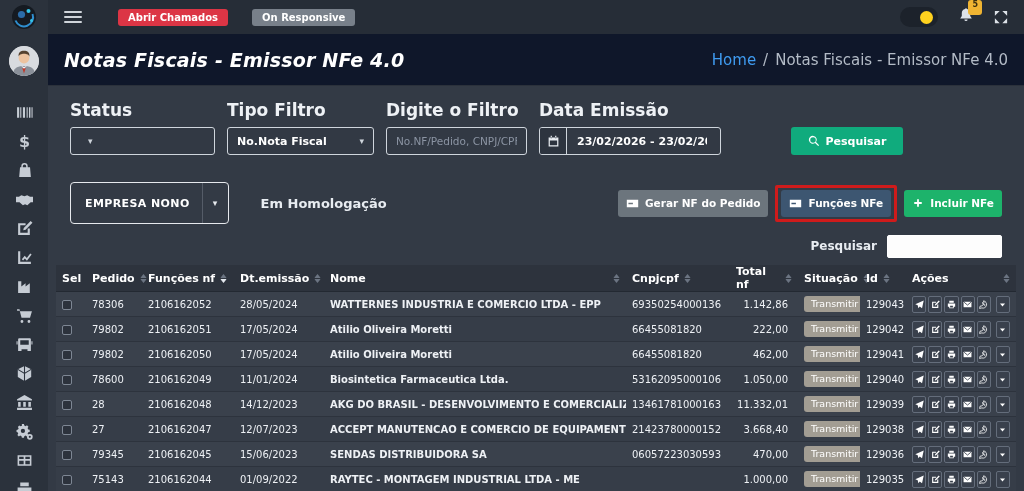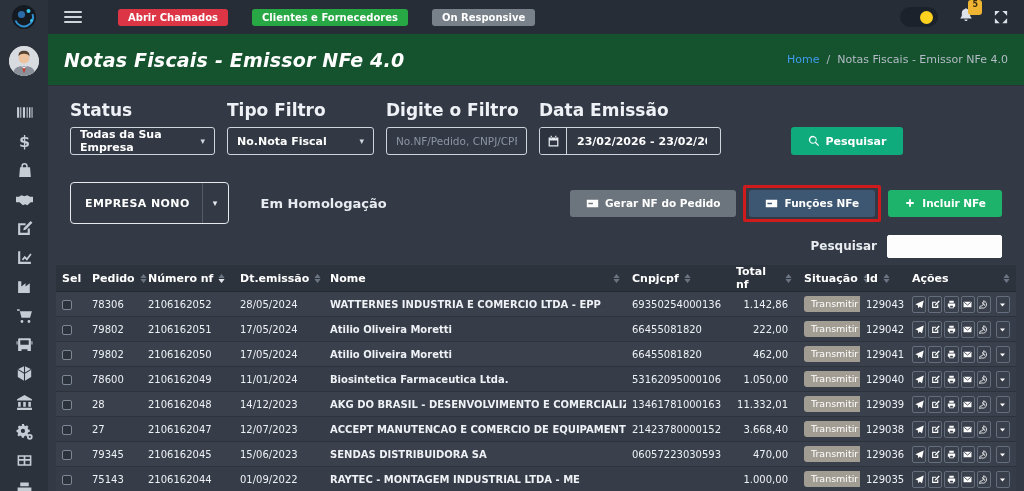--- a/index.html
+++ b/index.html
@@ -33,24 +33,24 @@
   
   .sidebar { position:absolute; top:34px; left:0; width:48px; height:457px;
     background:#2b323c; display:flex; flex-direction:column; align-items:center; padding-top:12px; }
   .avatar { width:30px; height:30px; border-radius:50%; overflow:hidden; flex:0 0 30px; background:#d8dbdf; }
   .side-icons { margin-top:28px; display:flex; flex-direction:column; gap:12px; align-items:center; }
   .side-icons .s-ico { color:#c6ccd4; width:18px; height:17px; display:flex;
     align-items:center; justify-content:center; cursor:pointer; }
 
   
   .main { position:absolute; top:34px; left:48px; width:976px; height:457px; background:#333a45; }
-  .page-header { height:52px; background:#14532d; border-bottom:1px solid #2b313b;
+  .page-header { height:52px; background:#0f172a; border-bottom:1px solid #2b313b;
     display:flex; align-items:center; padding:0 16px; }
   .page-title { font-size:19px; font-weight:bold; font-style:italic; color:#ffffff; letter-spacing:.2px; }
-  .breadcrumb { margin-left:auto; font-size:11px; color:#b3bbc6; display:flex; gap:7px; align-items:center; }
+  .breadcrumb { margin-left:auto; font-size:15px; color:#b3bbc6; display:flex; gap:7px; align-items:center; }
   .breadcrumb .bc-home { color:#3f9bf0; cursor:pointer; }
 
   .content { padding:14px 8px 0 8px; }
 
   
   .filter-row { display:flex; gap:12px; padding:0 14px; align-items:flex-end; }
   .fgroup { display:flex; flex-direction:column; }
   .flabel { font-size:17px; font-weight:bold; color:#eef1f5; margin-bottom:7px; }
   .control { height:28px; border:1px solid #cfd5dc; border-radius:3px; background:#323944;
     color:#fff; font-size:11px; display:flex; align-items:center; padding:0 9px; }
@@ -72,21 +72,21 @@
 
   
   .toolbar-row { margin-top:27px; padding:0 14px; display:flex; align-items:center; }
   .company-sel { height:42px; border:1px solid #e6e9ed; border-radius:4px; background:transparent;
     color:#fff; font-size:11px; font-weight:bold; display:flex; align-items:center;
     padding:0 0 0 14px; letter-spacing:.4px; cursor:pointer; }
   .company-sel .divider { width:1px; height:100%; background:#9aa2ad55; margin-left:12px; }
   .company-sel .caret { padding:0 10px; font-size:9px; color:#e6e9ed; }
   .env-text { margin-left:32px; font-size:13px; font-weight:600; }
   .tb-actions { margin-left:auto; display:flex; align-items:center; gap:7px; }
-  .tb-btn { height:27px; padding:0 16px; font-size:10.5px; }
+  .tb-btn { height:27px; padding:0 8px; font-size:10.5px; }
   .annotate { border:3px solid #cf1b1b; padding:2px 3px; display:inline-flex; border-radius:2px; }
 
   
   .search-row { margin-top:10px; padding:0 14px; display:flex; justify-content:flex-end;
     align-items:center; gap:10px; height:24px; }
   .search-row label { font-size:12px; font-weight:600; color:#e8ecf1; }
   .search-row input { width:115px; height:23px; border:1px solid #fff; border-radius:2px;
     background:#fdfdfd; font-family:inherit; font-size:11px; padding:0 6px; color:#222; outline:none; }
 
   
@@ -222,21 +222,20 @@
         <circle cx="20.5" cy="16.5" r="1.5" fill="#35c4e8"></circle>
       </svg>
     </div>
     <div class="hamburger">
         <span></span>
         <span></span>
         <span></span>
       </div>
     <div class="nav-buttons">
         <span class="nav-btn" style="background: rgb(220, 53, 69);">Abrir Chamados</span>
-        <span class="nav-btn" style="background: rgb(40, 167, 69);">Clientes e Fornecedores</span>
         <span class="nav-btn" style="background: rgb(120, 128, 138);">On Responsive</span>
       </div>
     <div class="nav-right">
       <div class="toggle">
           <span class="knob"></span>
         </div>
       <div class="bell-wrap">
         <svg class="ico nav-ico" width="16" height="16">
             <use href="#icon-bell"></use>
           </svg>
@@ -343,21 +342,20 @@
         <span>Notas Fiscais - Emissor NFe 4.0</span>
       </span>
     </div>
 
     <div class="content">
 
       <div class="filter-row">
         <div class="fgroup" style="width:145px;">
           <span class="flabel">Status</span>
           <div class="control sel">
-            <span>Todas da Sua Empresa</span>
               <span class="caret">▾</span>
           </div>
         </div>
         <div class="fgroup" style="width:147px;">
           <span class="flabel">Tipo Filtro</span>
           <div class="control sel">
             <span>No.Nota Fiscal</span>
               <span class="caret">▾</span>
           </div>
         </div>
@@ -451,21 +449,21 @@
                         <use href="#icon-tri-up"></use>
                       </svg>
                       <svg width="7" height="4" viewBox="0 0 8 5" fill="#6b7482">
                         <use href="#icon-tri-down"></use>
                       </svg>
                     </span>
                   </div>
                 </th>
                 <th>
                   <div class="th-in">
-                    <span>Número nf</span>
+                    <span>Funções nf</span>
                     <span class="sorter">
                       <svg width="7" height="4" viewBox="0 0 8 5" fill="#6b7482">
                         <use href="#icon-tri-up"></use>
                       </svg>
                       <svg width="7" height="4" viewBox="0 0 8 5" fill="#e4e8ee">
                         <use href="#icon-tri-down"></use>
                       </svg>
                     </span>
                   </div>
                 </th>

